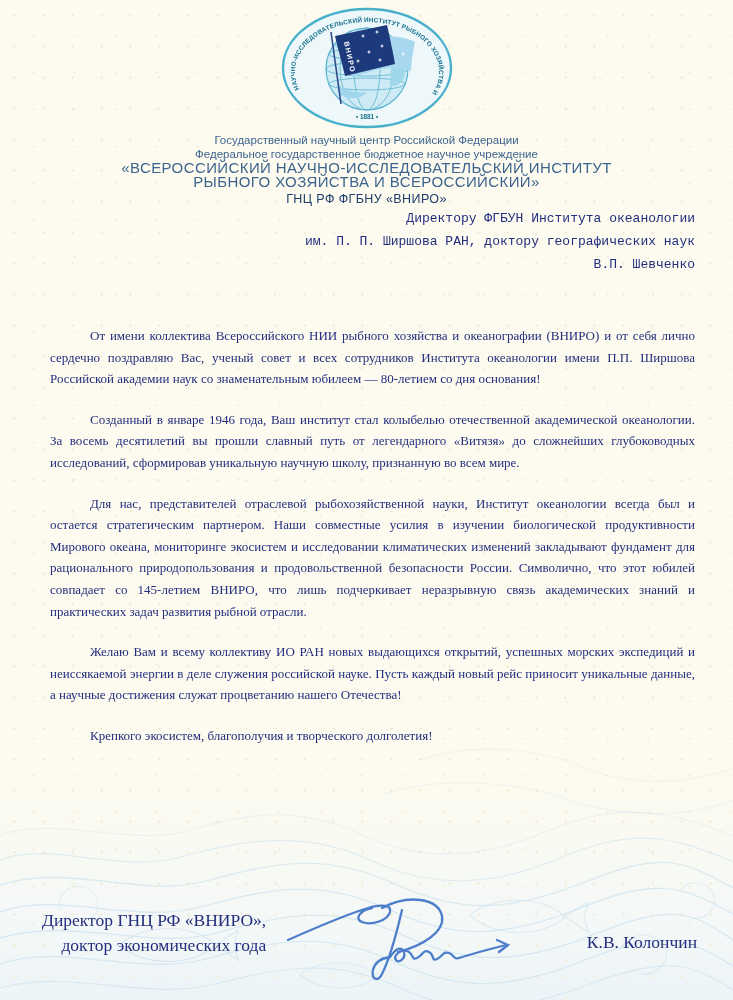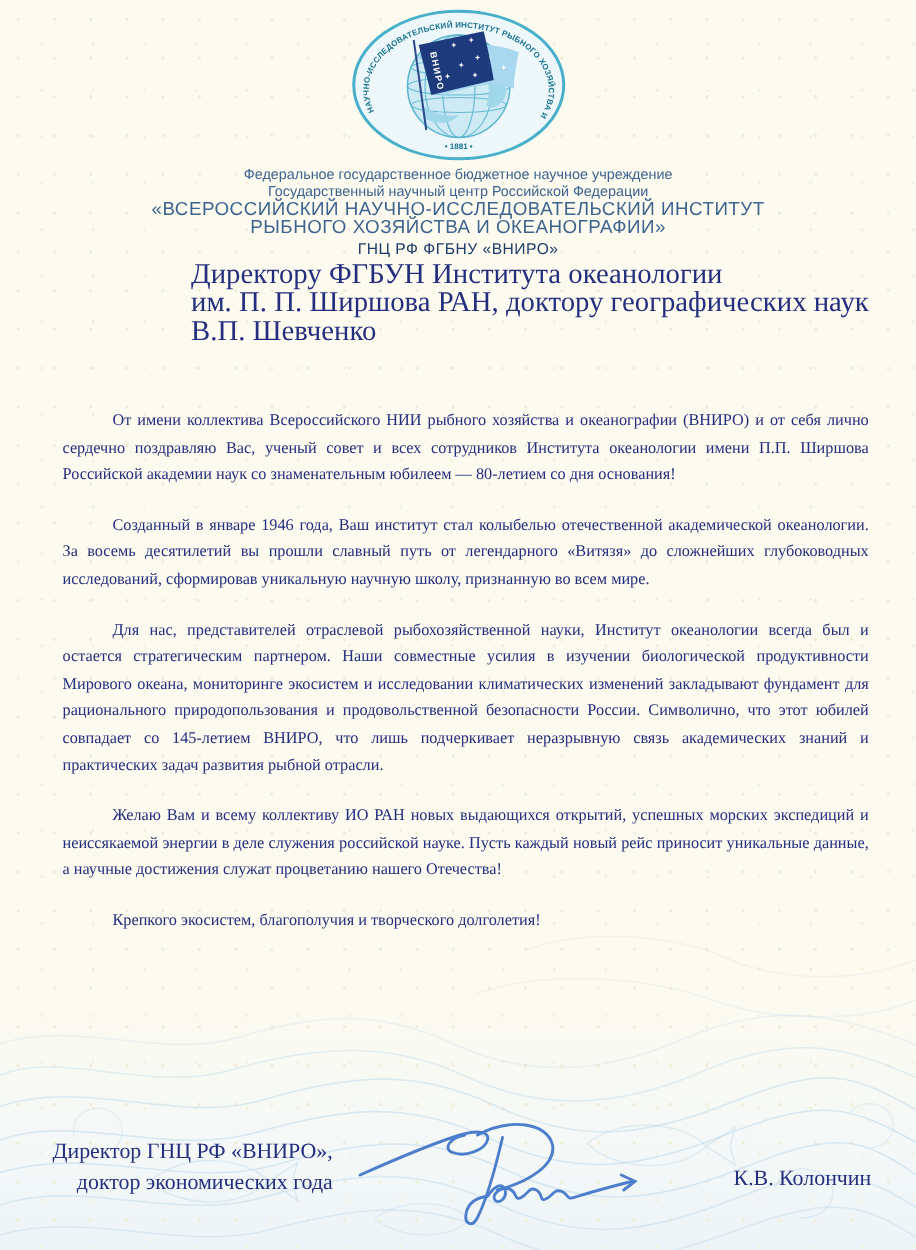--- a/index.html
+++ b/index.html
@@ -26,21 +26,22 @@
     font-size:11.5px;line-height:14px;
     color:#3d648f;
   }
   .org-header .upper{letter-spacing:0.4px;font-size:15px;}
   .org-short{
     font-weight:normal;color:#1d3c6a;font-size:12.5px;
     margin-top:3px;letter-spacing:0.4px;
   }
   .recipient{
     position:absolute;top:207px;right:38px;
-    font-size:23px;line-height:23px;
+    text-align:right;
+    font-size:13px;line-height:23px;font-family:Liberation Mono, monospace;
   }
   .salutation{
     position:absolute;top:287px;left:242px;
     font-size:17.5px;
   }
   .body-text{
     position:absolute;top:325px;left:50px;right:38px;
     text-align:justify;
     font-size:13px;line-height:21.6px;
   }
@@ -125,24 +126,24 @@
     <text x="0" y="0" transform="translate(63,36) rotate(78)" font-family="Liberation Sans, sans-serif" font-size="7.2" font-weight="bold" fill="#ffffff" letter-spacing="1.2">ВНИРО</text>
 
     <text font-family="Liberation Sans, sans-serif" font-size="6.4" font-weight="bold" fill="#17718f" letter-spacing="0.2">
       <textPath href="#ringPath" startOffset="50%" text-anchor="middle">ВСЕРОССИЙСКИЙ НАУЧНО-ИССЛЕДОВАТЕЛЬСКИЙ ИНСТИТУТ РЫБНОГО ХОЗЯЙСТВА И ОКЕАНОГРАФИИ</textPath>
     </text>
 
     <text x="86" y="113" text-anchor="middle" font-family="Liberation Sans, sans-serif" font-size="6.4" font-weight="bold" fill="#17718f">• 1881 •</text>
   </svg>
 
   <div class="org-header">
+    <div>Государственный научный центр Российской Федерации</div>
     <div>Федеральное государственное бюджетное научное учреждение</div>
-    <div>Государственный научный центр Российской Федерации</div>
     <div class="upper">«ВСЕРОССИЙСКИЙ НАУЧНО-ИССЛЕДОВАТЕЛЬСКИЙ ИНСТИТУТ</div>
-    <div class="upper">РЫБНОГО ХОЗЯЙСТВА И ОКЕАНОГРАФИИ»</div>
+    <div class="upper">РЫБНОГО ХОЗЯЙСТВА И ВСЕРОССИЙСКИЙ»</div>
     <div class="org-short">ГНЦ РФ ФГБНУ «ВНИРО»</div>
   </div>
 
   <div class="recipient">
     <div>Директору ФГБУН Института океанологии</div>
     <div>им. П. П. Ширшова РАН, доктору географических наук</div>
     <div>В.П. Шевченко</div>
   </div>
 
 

